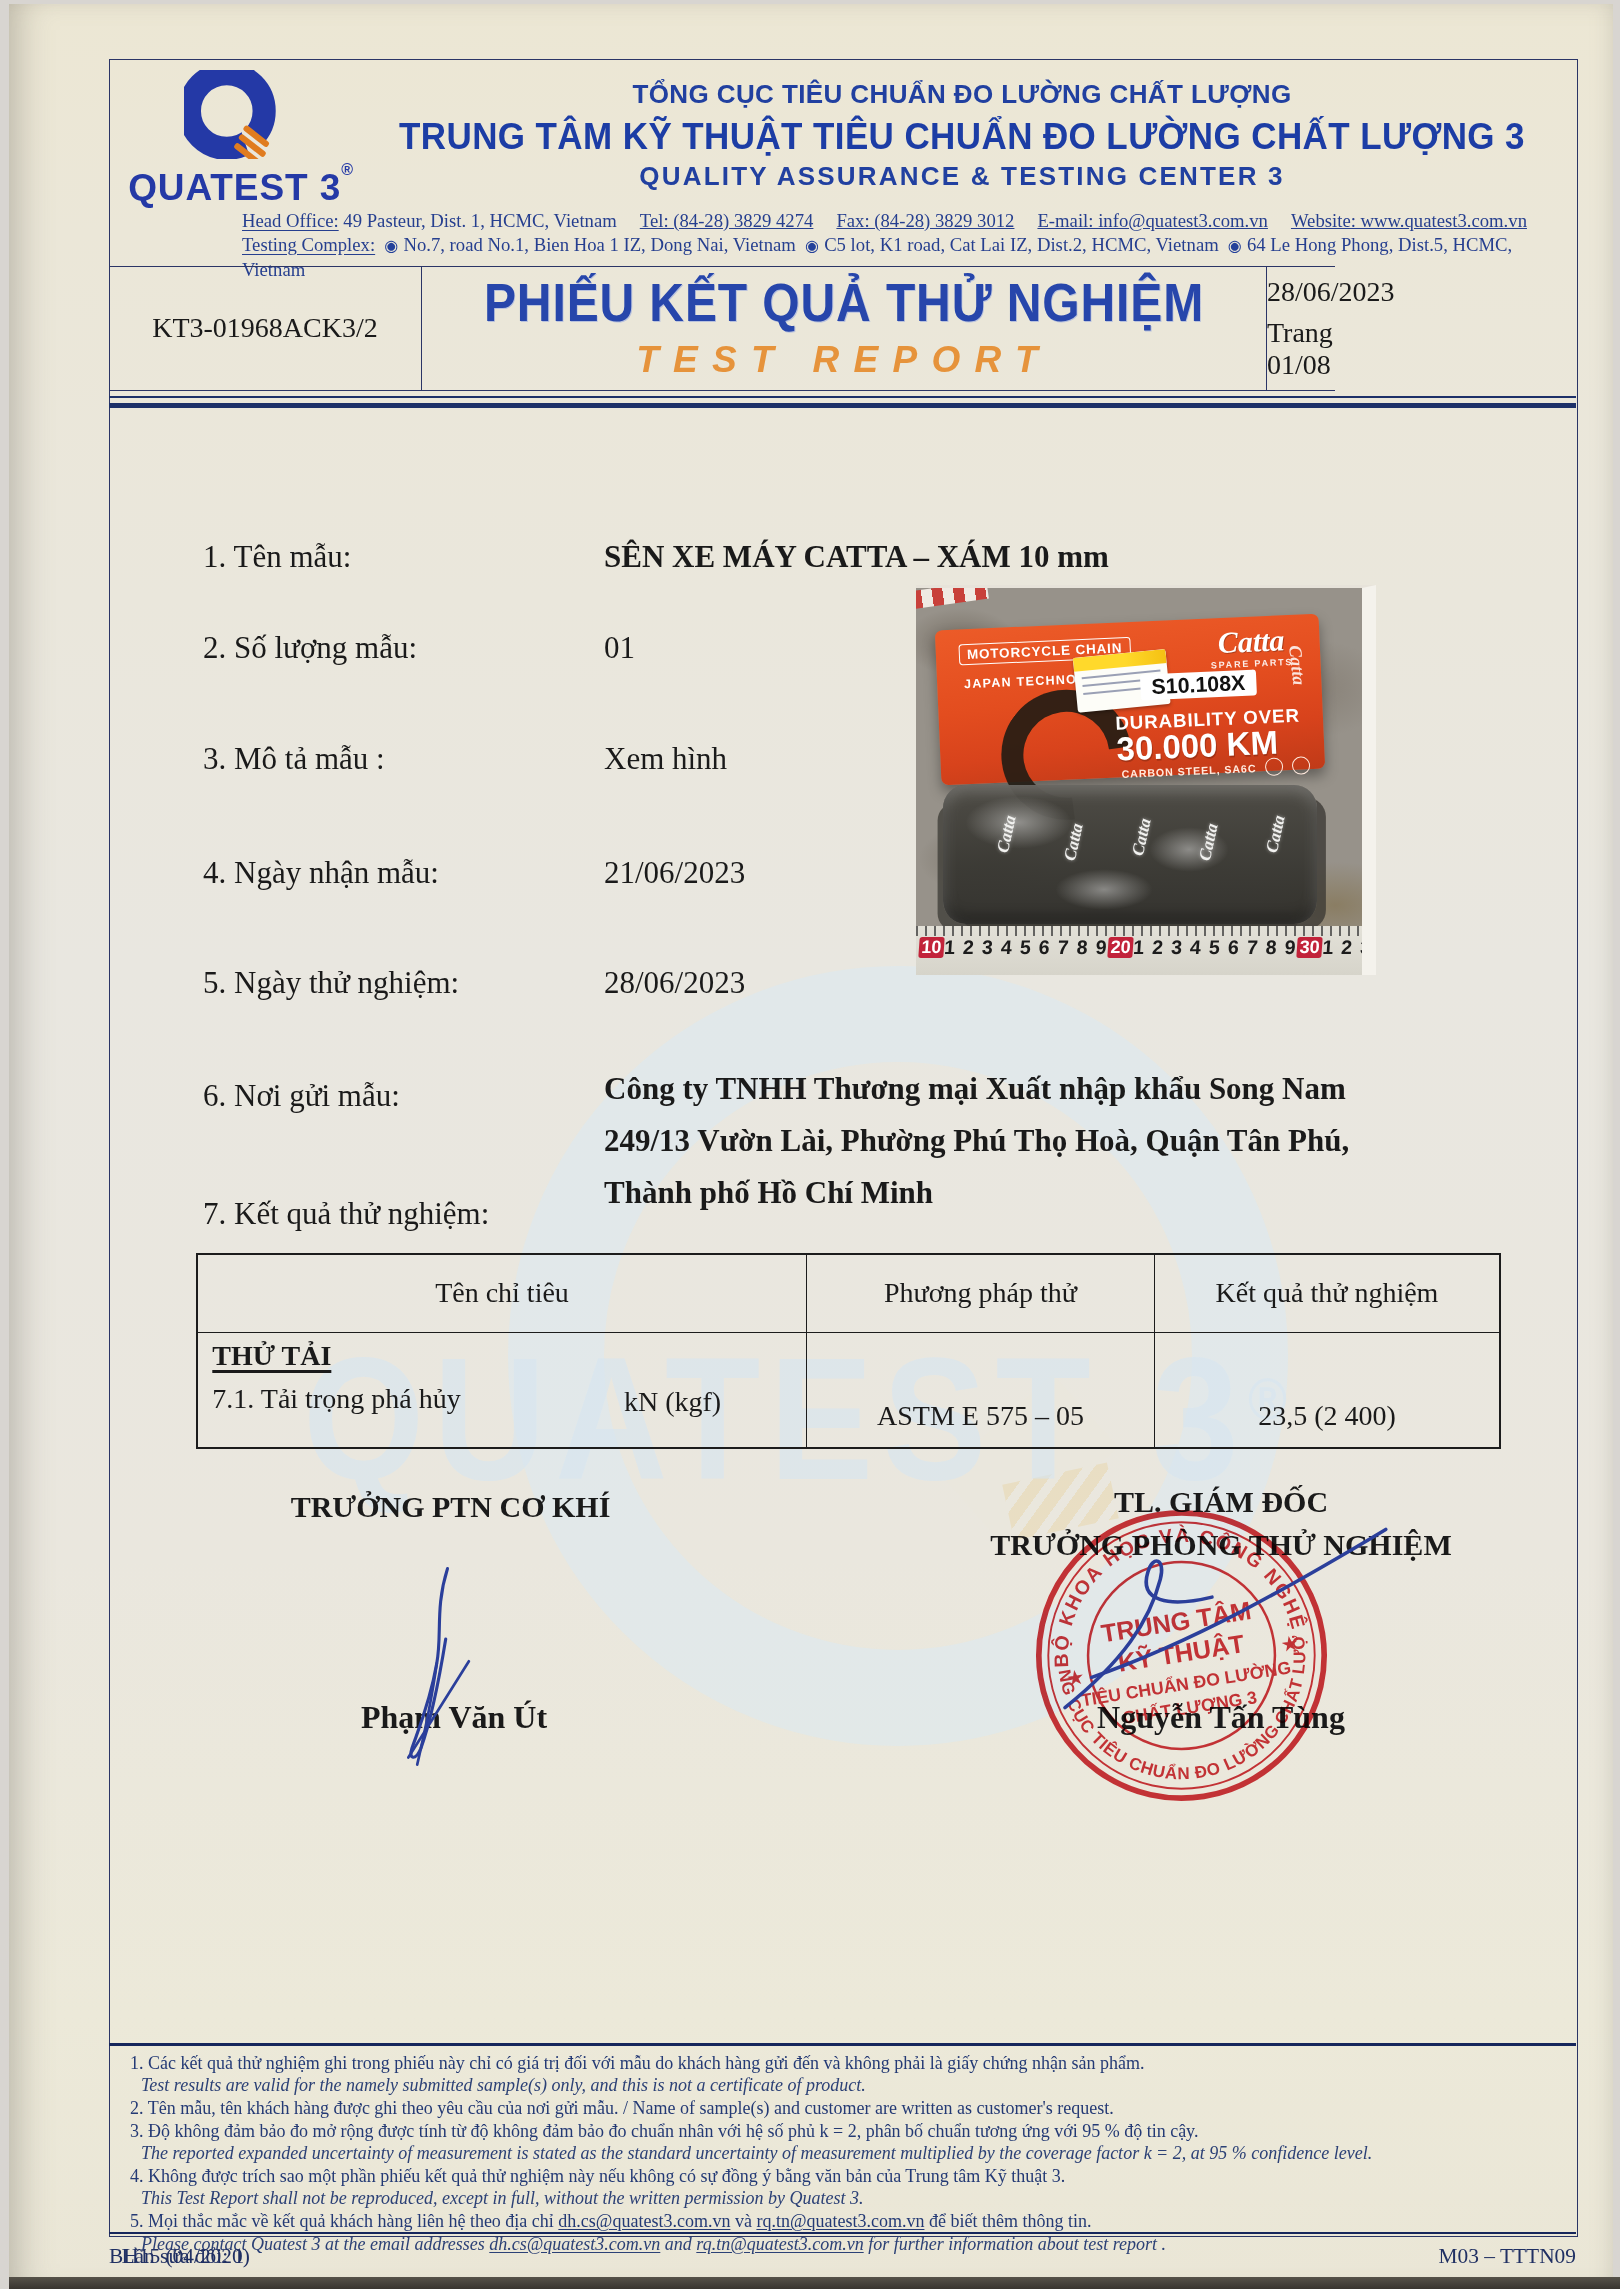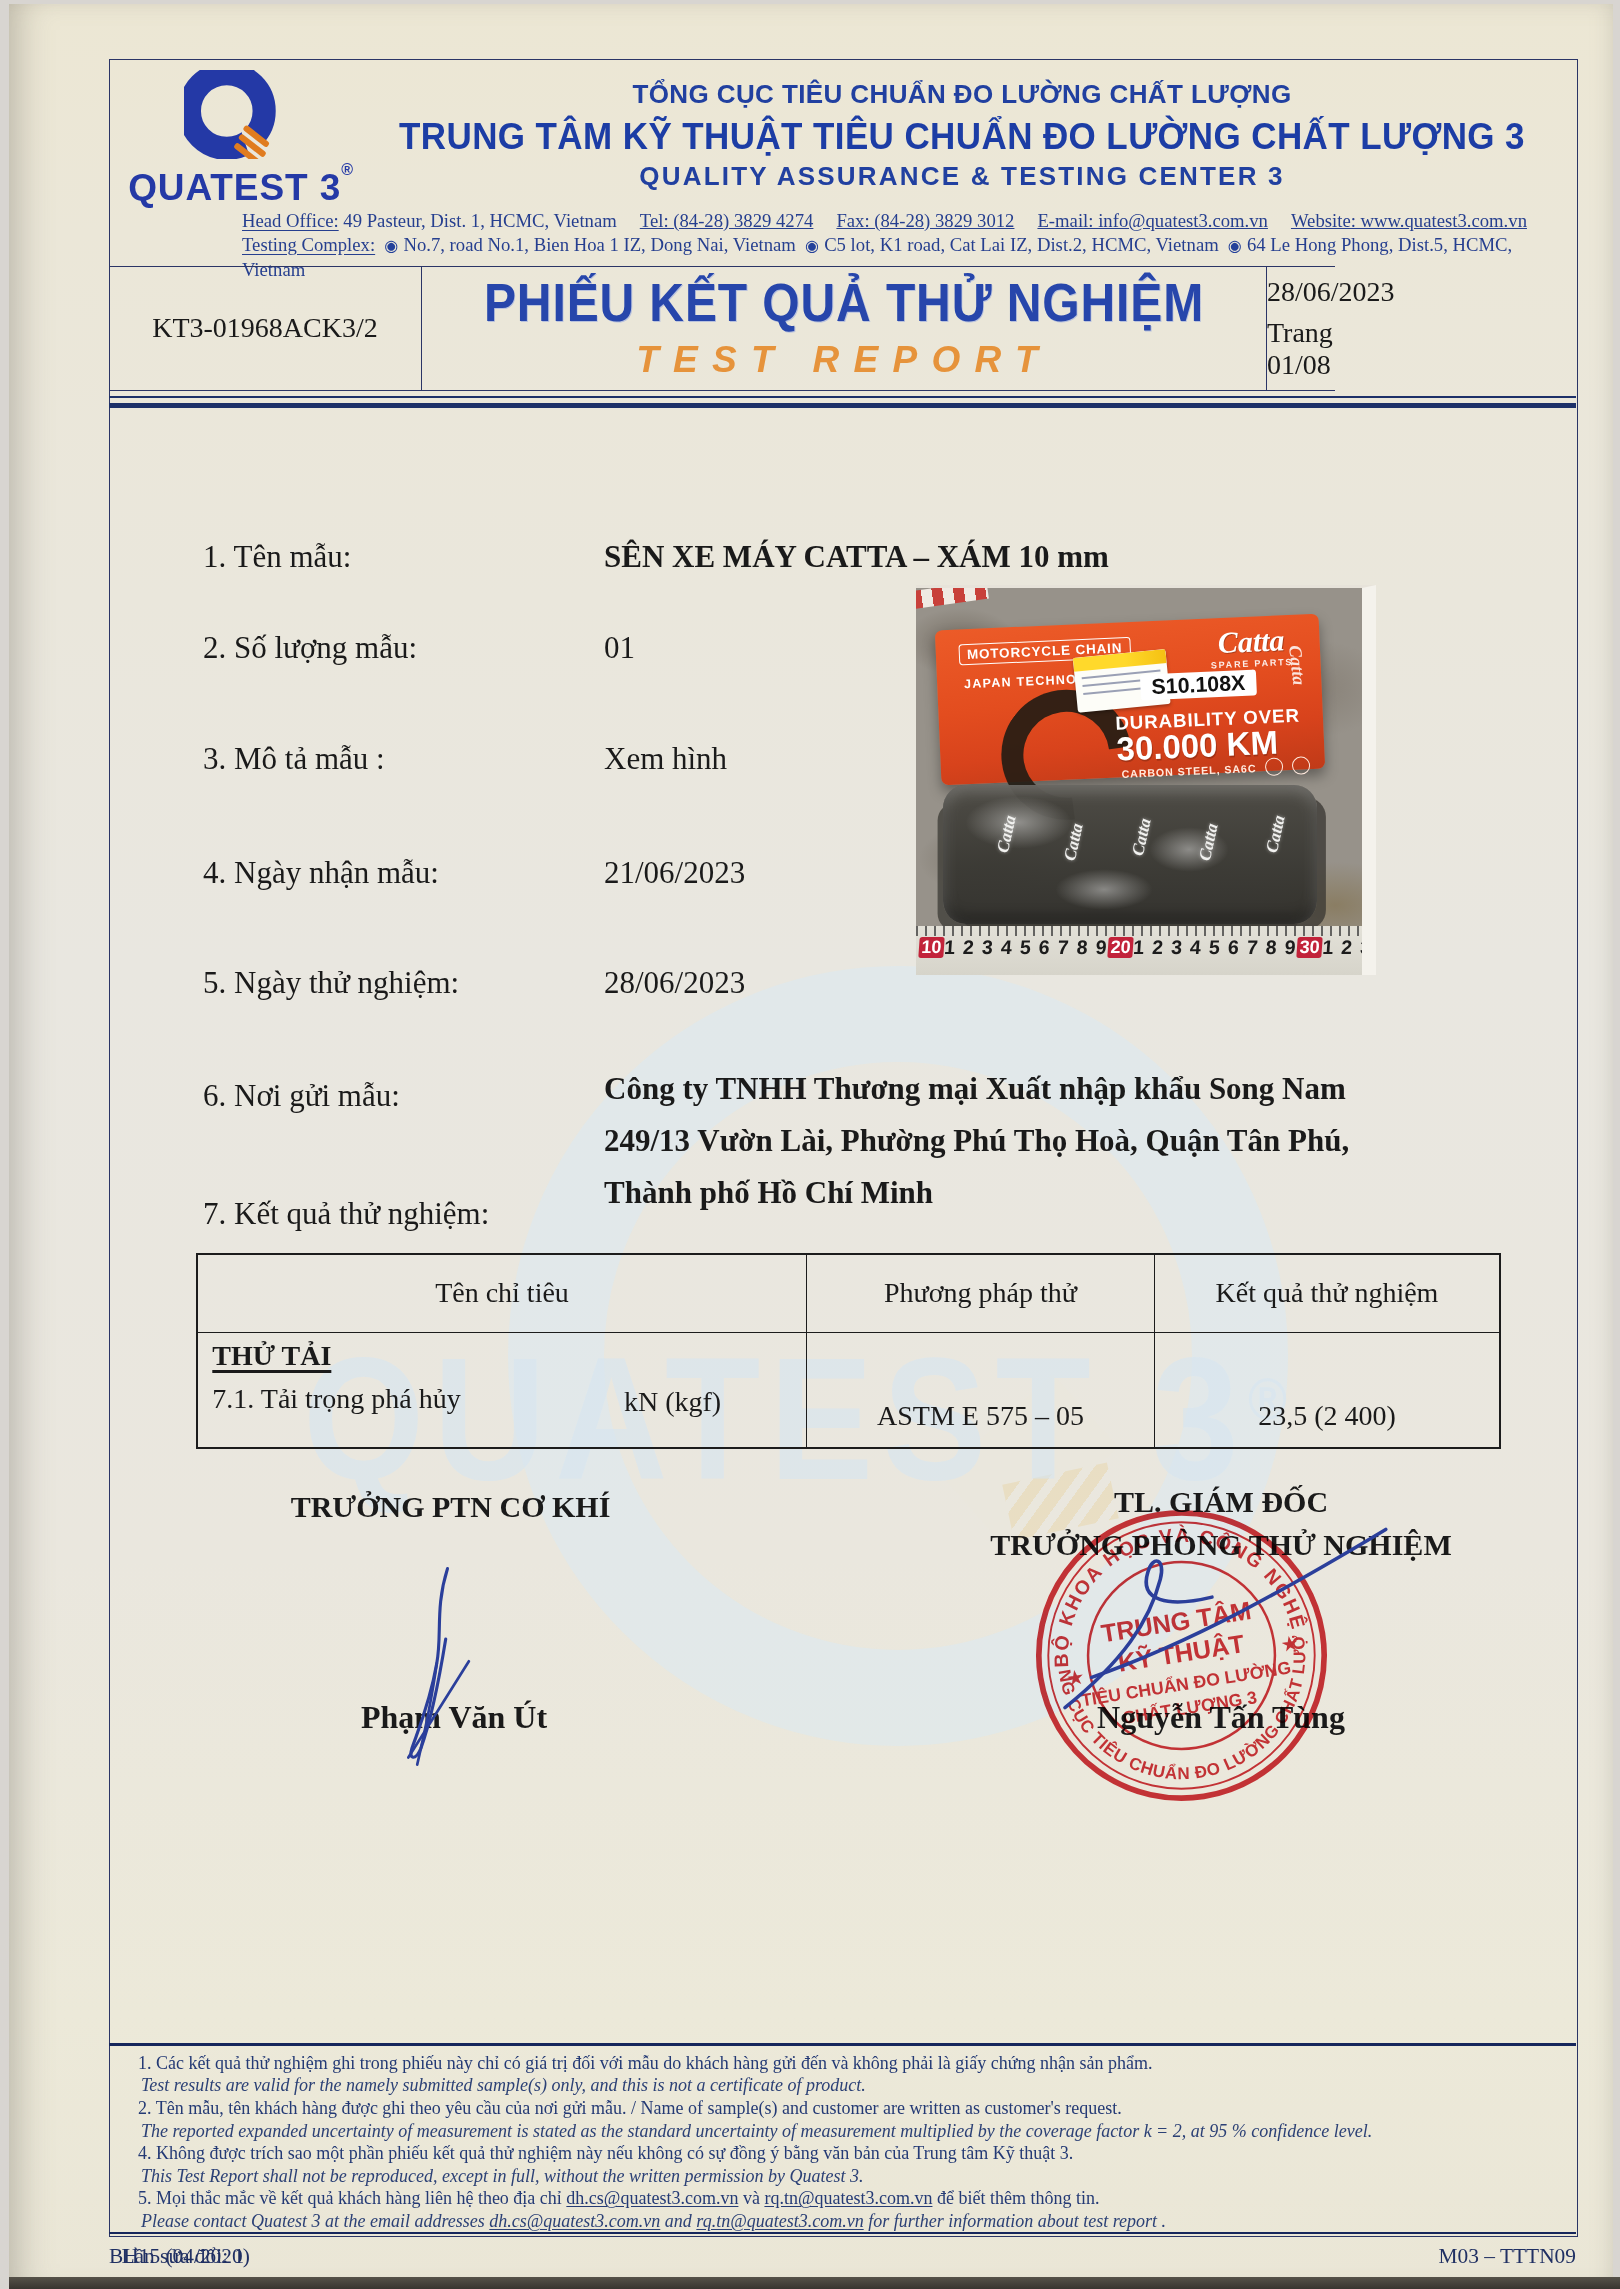--- a/index.html
+++ b/index.html
@@ -131,21 +131,21 @@
        font-weight:bold;font-size:32px;}
   .sig-name-r{position:absolute;left:1007px;top:1695px;width:410px;text-align:center;z-index:1;
        font-weight:bold;font-size:32px;}
   .stamp{position:absolute;left:1021px;top:1500px;z-index:3;transform:rotate(-9deg);opacity:.9;
        mix-blend-mode:multiply;}
   .sigsvg{position:absolute;left:0;top:0;z-index:4;pointer-events:none;}
   
   .notes{position:absolute;left:100px;top:2039px;width:1467px;height:191px;z-index:1;
        border-top:3.6px solid #16265c;border-bottom:2.7px solid #16265c;padding-top:6.2px;
        font-size:18px;color:#243a75;line-height:22.6px;box-sizing:border-box;}
-  .notes .vi{padding-left:29px;}
+  .notes .vi{padding-left:5px;margin-left:16px;}
   .notes .en{padding-left:32px;font-style:italic;color:#2c4176;}
   .notes .em{text-decoration:underline;text-underline-offset:1.8px;}
   .meta{position:absolute;left:100px;top:2240px;width:1467px;z-index:1;font-size:21.4px;color:#203063;}
   .meta .m-l{position:absolute;left:12.5px;}
   .meta .m-c{position:absolute;left:0;width:100%;text-align:left;}
   .meta .m-r{position:absolute;right:0;font-family:Liberation Serif, serif;}
   .bottom-strip{position:absolute;left:0;top:2273px;width:1621px;height:16px;z-index:5;
        background:linear-gradient(180deg,#565249,#2e2b27);}
 </style>
 </head>
@@ -323,20 +323,21 @@
       <path stroke-width="3" d="M 480 1862 C 474 1906 464 1950 458 1976"></path>
       <path stroke-width="4" d="M 1185 1912 C 1250 1860 1280 1815 1292 1768 C 1298 1745 1284 1740 1278 1760 C 1268 1792 1300 1800 1350 1788"></path>
       <path stroke-width="4" d="M 1215 1878 C 1330 1838 1440 1775 1545 1712"></path>
     </g>
   </svg>
 
   <div class="notes">
     <div class="vi">1. Các kết quả thử nghiệm ghi trong phiếu này chỉ có giá trị đối với mẫu do khách hàng gửi đến và không phải là giấy chứng nhận sản phẩm.</div>
     <div class="en">Test results are valid for the namely submitted sample(s) only, and this is not a certificate of product.</div>
     <div class="vi">2. Tên mẫu, tên khách hàng được ghi theo yêu cầu của nơi gửi mẫu. / Name of sample(s) and customer are written as customer's request.</div>
+    <div class="vi">3. Độ không đảm bảo đo mở rộng được tính từ độ không đảm bảo đo chuẩn nhân với hệ số phủ k = 2, phân bố chuẩn tương ứng với 95 % độ tin cậy.</div>
     <div class="en">The reported expanded uncertainty of measurement is stated as the standard uncertainty of measurement multiplied by the coverage factor k = 2, at 95 % confidence level.</div>
     <div class="vi">4. Không được trích sao một phần phiếu kết quả thử nghiệm này nếu không có sự đồng ý bằng văn bản của Trung tâm Kỹ thuật 3.</div>
     <div class="en">This Test Report shall not be reproduced, except in full, without the written permission by Quatest 3.</div>
     <div class="vi"><span>5. Mọi thắc mắc về kết quả khách hàng liên hệ theo địa chỉ </span><span class="em">dh.cs@quatest3.com.vn</span><span> và </span><span class="em">rq.tn@quatest3.com.vn</span><span> để biết thêm thông tin.</span></div>
     <div class="en"><span>Please contact Quatest 3 at the email addresses </span><span class="em">dh.cs@quatest3.com.vn</span><span> and </span><span class="em">rq.tn@quatest3.com.vn</span><span>  for further information about test report .</span></div>
   </div>
 
   <div class="meta">
     <span class="m-l">Lần sửa đổi: 1</span>
     <span class="m-c">BH15 (04/2020)</span>

